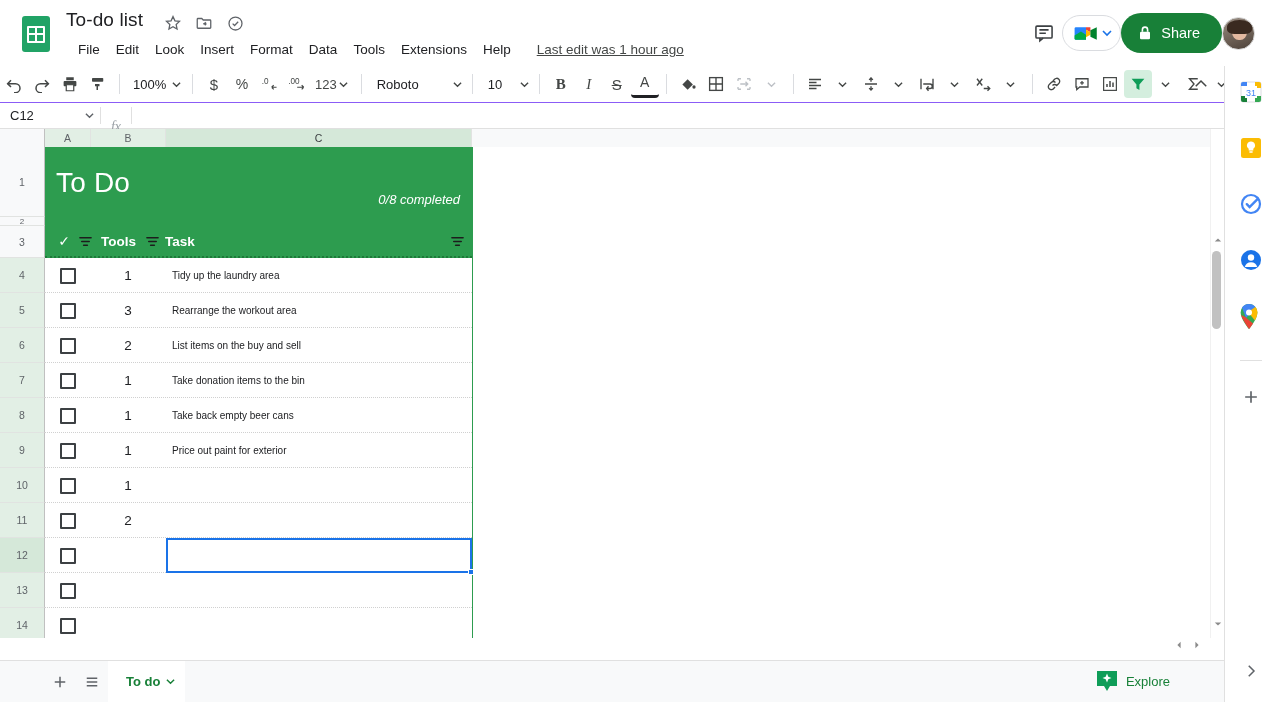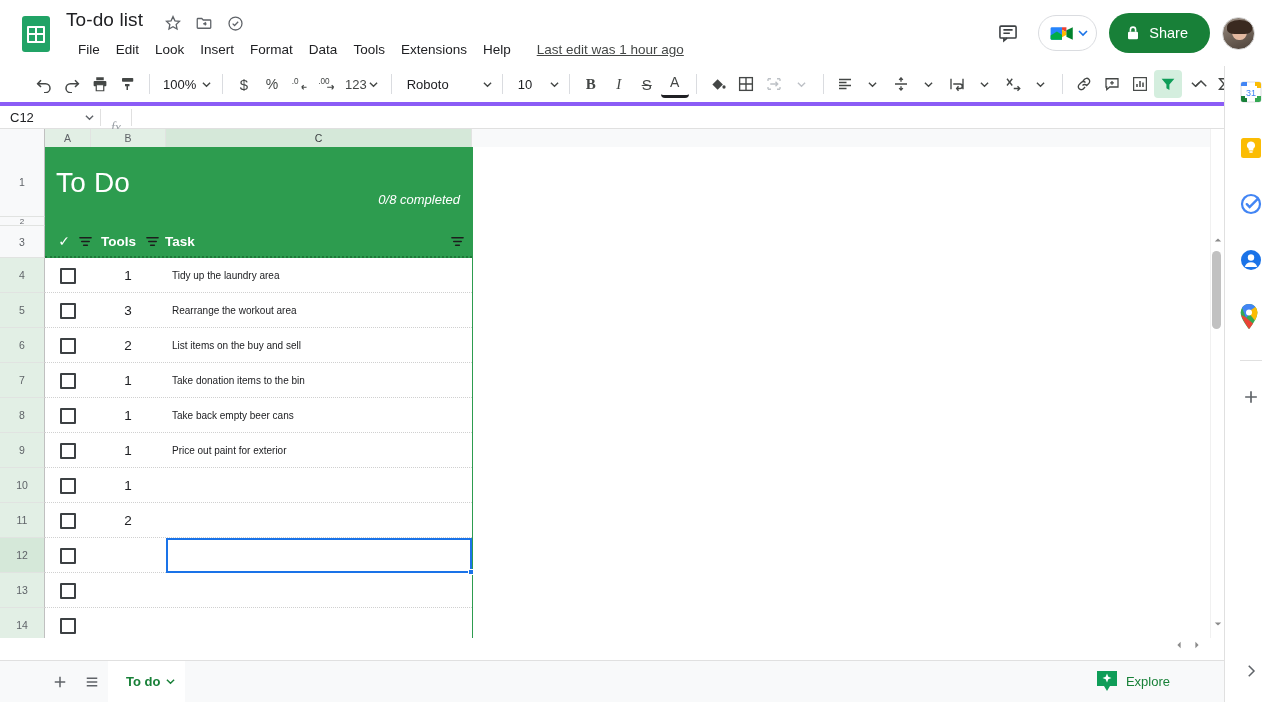--- a/index.html
+++ b/index.html
@@ -37,21 +37,21 @@
   .ti svg { display: block; }
 
   .menubar { position: absolute; left: 70px; top: 39px; display: flex; align-items: center; gap: 0px; }
   .menu-item {
     font-size: 13.5px; color: #202124; padding: 3px 8px; border-radius: 4px; cursor: pointer; white-space: nowrap;
   }
   .last-edit {
     font-size: 13.5px; color: #444746; margin-left: 18px; text-decoration: underline; cursor: pointer; white-space: nowrap;
   }
 
-  .top-right { position: absolute; right: 0; top: 10px; height: 46px; display: flex; align-items: center; gap: 12px; padding-right: 22px; }
+  .top-right { position: absolute; right: 0; top: 10px; height: 46px; display: flex; align-items: center; padding-right: 22px; }
   .comment-btn { width: 36px; height: 36px; border-radius: 50%; display: flex; align-items: center; justify-content: center; cursor: pointer; color: #3c4043;}
   .meet-btn {
     height: 36px; padding: 0 8px 0 10px; border: 1px solid #dadce0; border-radius: 18px;
     display: flex; align-items: center; gap: 3px; cursor: pointer; background: #fff;
   }
   .meet-icon { width: 26px; height: 19px; position: relative; }
   .share-btn {
     height: 40px; padding: 0 22px 0 17px; background: #188038; color: #fff; border-radius: 20px;
     display: flex; align-items: center; gap: 9px; font-size: 14.5px; cursor: pointer; white-space: nowrap;
   }
@@ -65,21 +65,21 @@
     background:#e3b9a0;
   }
   .avatar:after {
     content:""; position:absolute; left:4px; top:2px; width:25px; height:14px; border-radius:50% 50% 30% 30%;
     background:#3a2a20;
   }
 
   
   .toolbar {
     position: absolute; left: 0; top: 66px; width: 1277px; height: 36px;
-    display: flex; align-items: center; padding-left: 30px; gap: 0px; background: #fff;
+    display: flex; align-items: center; gap: 0px; background: #fff;
   }
   .tb {
     height: 28px; min-width: 28px; display: flex; align-items: center; justify-content: center;
     border-radius: 4px; cursor: pointer; color: #444746; font-size: 13px; padding: 0 3px;
   }
   .tb.active { background: #d4eede; color: #137333; }
   .tb.disabled { color: #bdc1c6; cursor: default; }
   .tb-sep { width: 1px; height: 20px; background: #dadce0; margin: 0 7px; }
   .tb-caret { width: 14px; display: flex; align-items: center; justify-content: center; color: #444746; }
   .zoom-box { display: flex; align-items: center; gap: 2px; padding: 0 2px 0 6px; height: 28px; border-radius:4px; cursor: pointer; }
@@ -90,21 +90,21 @@
   .size-val { font-size: 13px; color: #202124; width: 30px; }
   .tb-b { font-weight: bold; font-size: 15px; font-family: "Liberation Serif", serif; }
   .tb-i { font-style: italic; font-size: 15px; font-family: "Liberation Serif", serif; }
   .tb-s { font-size: 15px; text-decoration: line-through; font-family:"Liberation Sans",sans-serif;}
   .tb-a { font-size: 14px; border-bottom: 3px solid #202124; line-height: 13px; padding: 0 1px;}
   .collapse-btn { position: absolute; right: 62px; top: 4px; }
 
   
   .formulabar {
     position: absolute; left: 0; top: 102px; width: 1224px; height: 27px;
-    background: #fff; border-top: 4px solid #8b5cf6; border-bottom: 1px solid #e0e0e0;
+    background: #fff; border-top: 1px solid #8b5cf6; border-bottom: 1px solid #e0e0e0;
     display: flex; align-items: center;
   }
   .namebox {
     width: 100px; height: 26px; display: flex; align-items: center; justify-content: space-between;
     padding: 0 6px 0 10px; font-size: 13px; color: #202124; cursor: pointer;
   }
   .fx-sep { width: 1px; height: 17px; background: #e0e0e0; }
   .fx { width: 30px; text-align: center; font-size: 14px; font-style: italic; color: #9aa0a6; font-family: "Liberation Serif", serif; margin-top: 22px; }
   .formula-input { flex: 1; height: 26px; font-size: 13px; color: #202124; padding-left: 4px; }
 

